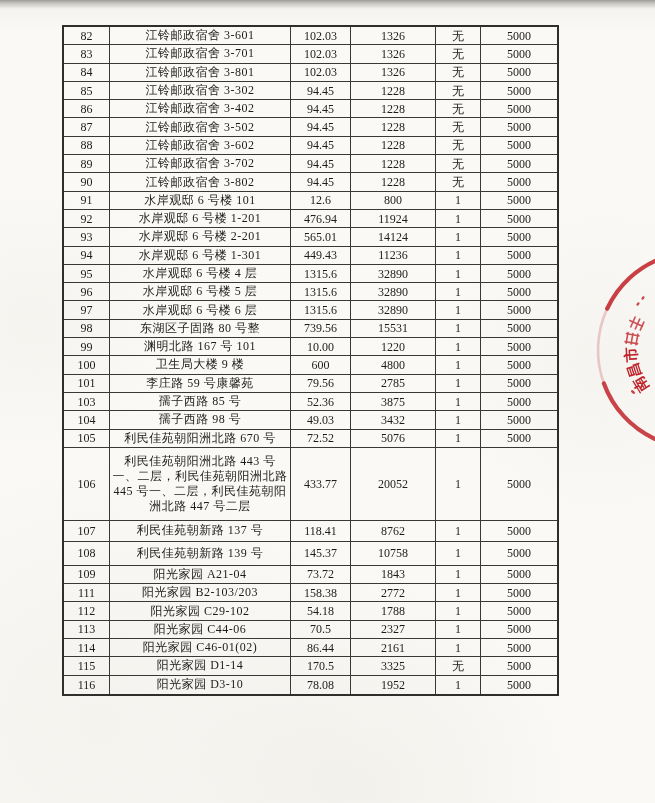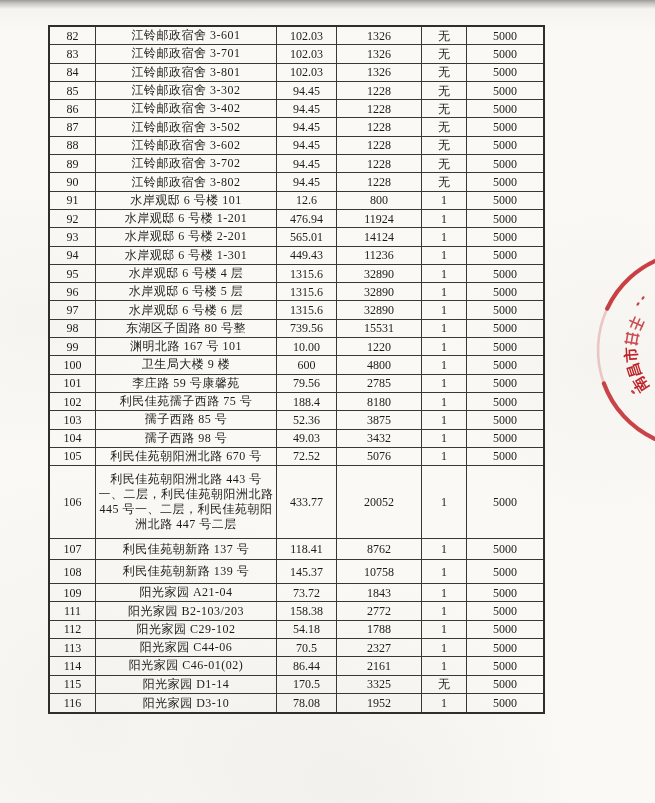--- a/index.html
+++ b/index.html
@@ -16,21 +16,21 @@
       linear-gradient(180deg, rgba(120,118,112,.06), rgba(120,118,112,0) 4%);
     font-family: "Liberation Serif", "DejaVu Serif", serif;
     color: #1d1c1a;
   }
   .top-edge {
     position: absolute; top: 0; left: 0; width: 100%; height: 9px;
     background: linear-gradient(180deg, #8d8c89 0%, #bdbbb6 35%, rgba(221,219,214,0) 100%);
     opacity: .85;
   }
   .table-wrap {
-    position: absolute; left: 48px; top: 25px; width: 497px;
+    position: absolute; left: 62px; top: 25px; width: 497px;
     border: 2px solid #2f2e2b;
     box-sizing: border-box;
   }
   table.doc {
     border-collapse: separate; border-spacing: 0;
     table-layout: fixed; width: 493px;
   }
   table.doc td {
     box-sizing: border-box;
     border-right: 1.4px solid #393834;
@@ -219,28 +219,20 @@
           <td>600</td>
           <td>4800</td>
           <td>1</td>
           <td>5000</td>
         </tr>
         <tr style="height: 18.3px;">
           <td>101</td>
           <td class="addr">李庄路 59 号康馨苑</td>
           <td>79.56</td>
           <td>2785</td>
-          <td>1</td>
-          <td>5000</td>
-        </tr>
-        <tr style="height: 18.3px;">
-          <td>102</td>
-          <td class="addr">利民佳苑孺子西路 75 号</td>
-          <td>188.4</td>
-          <td>8180</td>
           <td>1</td>
           <td>5000</td>
         </tr>
         <tr style="height: 18.3px;">
           <td>103</td>
           <td class="addr">孺子西路 85 号</td>
           <td>52.36</td>
           <td>3875</td>
           <td>1</td>
           <td>5000</td>

